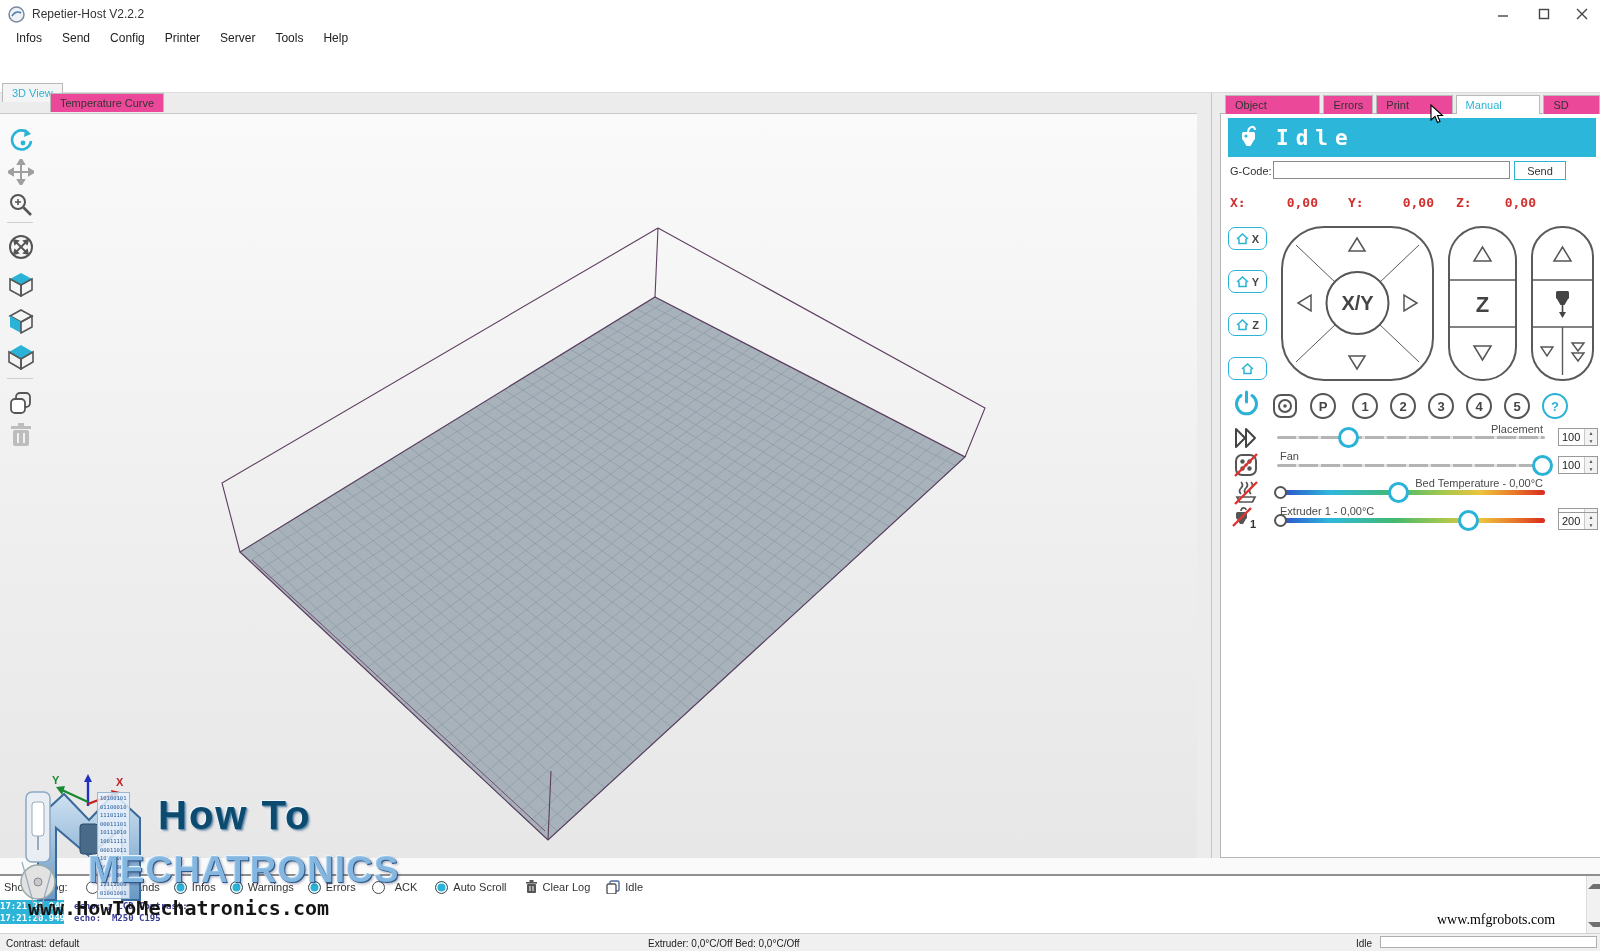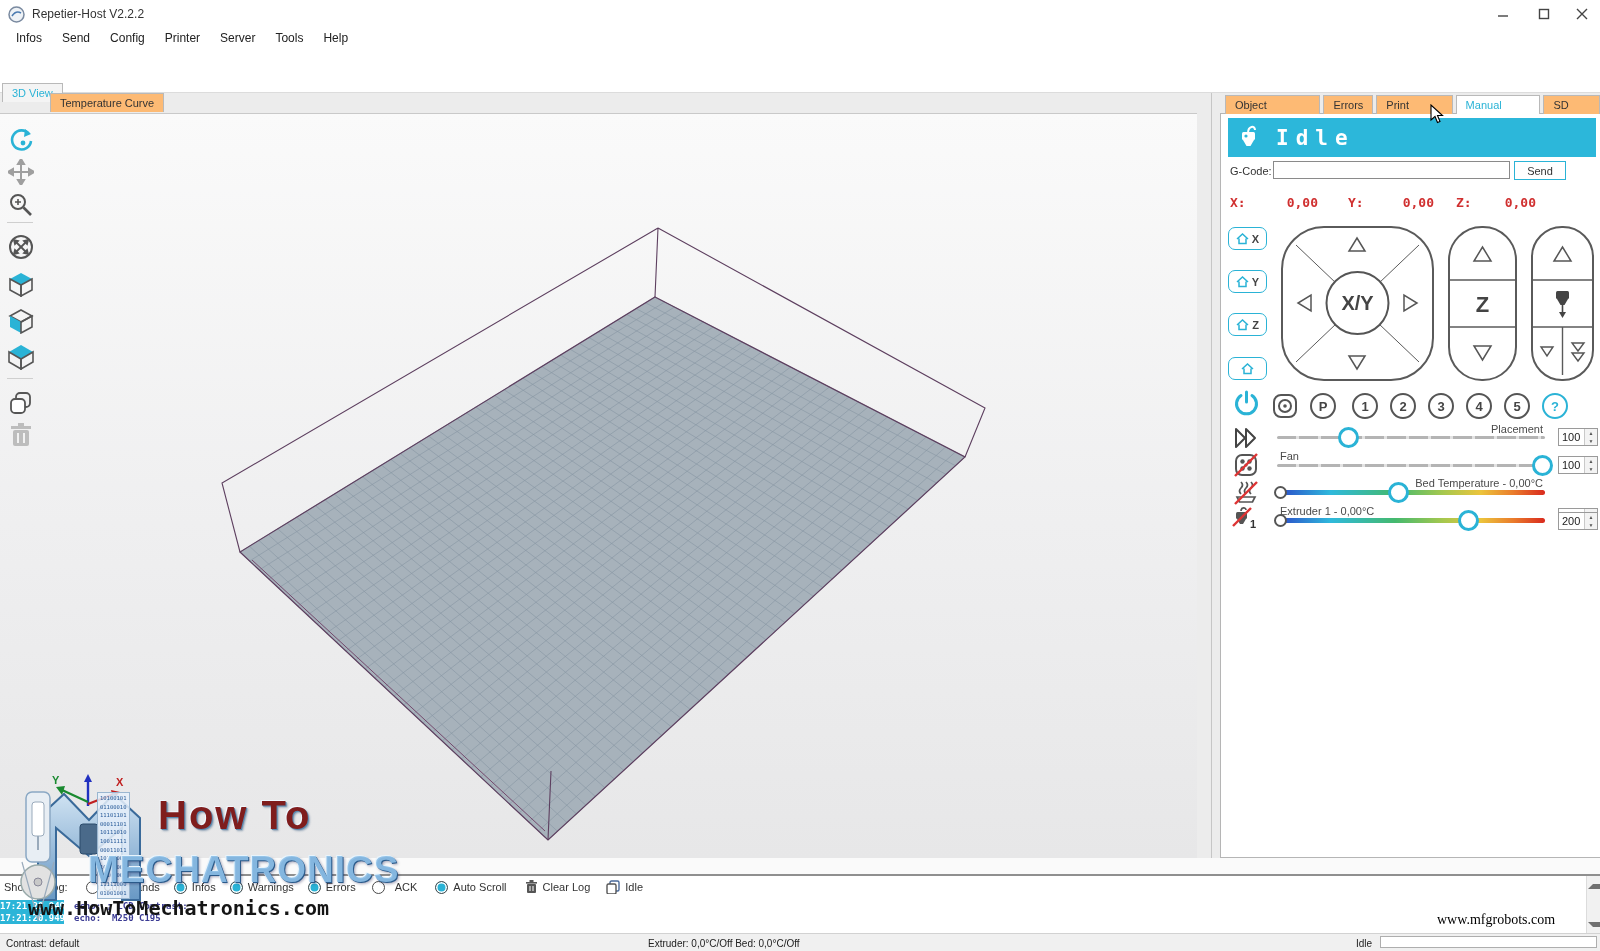--- a/index.html
+++ b/index.html
@@ -13,21 +13,21 @@
   .menu-item{padding:2px 10px;font-size:12px;color:#222;}
   #toolbar{left:0;top:48px;width:1600px;height:45px;background:#fff;border-bottom:1px solid #dcdcdc;box-sizing:border-box;}
   .tb-group{top:50px;text-align:center;}
   .tb-label{font-size:11px;color:#444;display:block;margin-top:1px;}
   .tb-label.disabled{color:#bdbdbd;}
   .caret{top:64px;width:0;height:0;border:4px solid transparent;border-top-color:#666;}
   .tb-sep{top:52px;width:1px;height:36px;background:#e3e3e3;}
   .easy-badge{background:#2ab3d6;color:#fff;font-size:9px;font-weight:bold;border-radius:4px;padding:5px 8px;letter-spacing:.5px;}
   
   #workspace{left:0;top:93px;width:1600px;height:765px;background:#ececec;}
-  .tab{height:19px;line-height:19px;font-size:11px;padding:0 9px;border:1px solid #b9b9b9;border-bottom:none;background:#fdba74;color:#333;box-sizing:border-box;display:inline-block;}
+  .tab{height:19px;line-height:19px;font-size:11px;padding:0 9px;border:1px solid #b9b9b9;border-bottom:none;background:#ec4899;color:#333;box-sizing:border-box;display:inline-block;}
   .tab.active{color:#2ab3d6;background:#f4f4f4;}
   #viewport{left:0;top:113px;width:1197px;height:745px;background:linear-gradient(180deg,#fafafa 0%,#efeff0 55%,#e7e7e8 100%);border-top:1px solid #c9c9c9;box-sizing:border-box;}
   .strip-icon{left:6px;width:30px;height:30px;display:flex;align-items:center;justify-content:center;}
   .strip-sep{left:7px;width:26px;height:1px;background:#cfcfcf;}
   
   #panel-box{left:1220px;top:113px;width:380px;height:745px;background:#fff;border:1px solid #b5b5b5;border-right:none;box-sizing:border-box;}
   #right-tabs{left:1225px;top:95px;height:19px;display:flex;gap:3px;}
   #idle-band{left:1228px;top:118px;width:368px;height:39px;background:#2cb7da;display:flex;align-items:center;}
   #idle-text{color:#fff;font-size:21px;font-weight:bold;letter-spacing:7px;margin-left:16px;}
   .small-label{font-size:11px;color:#333;}
@@ -55,21 +55,21 @@
   .log-row{height:12px;display:flex;align-items:center;}
   .log-time{width:64px;background:#2cb5d8;color:#fff;font-family:"DejaVu Sans Mono",monospace;font-weight:bold;font-size:9px;text-align:center;height:12px;line-height:12px;}
   .log-msg{margin-left:10px;color:#3b3b94;font-family:"DejaVu Sans Mono",monospace;font-weight:bold;font-size:9px;white-space:pre;}
   #log-scroll{left:1586px;top:876px;width:14px;height:57px;background:#f1f1f1;border-left:1px solid #dcdcdc;box-sizing:border-box;}
   .scroll-arrow{left:1588px;width:10px;height:0;border:5px solid transparent;}
   
   #statusbar{left:0;top:933px;width:1600px;height:18px;background:#f0f0f0;border-top:1px solid #d2d2d2;box-sizing:border-box;font-size:10px;color:#222;}
   #progressbar{left:1380px;top:936px;width:217px;height:12px;background:#fff;border:1px solid #aeaeae;box-sizing:border-box;}
   
   .wm{pointer-events:none;}
-  #wm-howto{left:158px;top:793px;font-size:40px;font-weight:bold;color:#7f1d1d;text-shadow:1px 1px 0 #5a8ab0,2px 2px 2px rgba(40,80,120,.45),-1px -1px 0 #f0f8ff;letter-spacing:2px;}
+  #wm-howto{left:158px;top:793px;font-size:40px;font-weight:bold;color:#0c4a6e;text-shadow:1px 1px 0 #5a8ab0,2px 2px 2px rgba(40,80,120,.45),-1px -1px 0 #f0f8ff;letter-spacing:2px;}
   #wm-mech{left:52px;top:849px;font-size:37px;font-weight:bold;color:rgba(140,190,230,.92);text-shadow:1px 1px 0 #2a5a8a,-1px -1px 0 #e8f4fc,2px 2px 3px rgba(0,0,60,.35);letter-spacing:1px;z-index:40;margin-left:36px;}
   #wm-url{left:28px;top:896px;font-family:"DejaVu Sans Mono",monospace;font-weight:bold;font-size:20px;color:#151515;z-index:41;}
   #wm-mfg{left:1437px;top:912px;font-family:"Liberation Serif",serif;font-size:14px;color:#000;z-index:41;background:rgba(255,255,255,.6);}
   #wm-binary{left:97px;top:792px;z-index:39;font-family:"DejaVu Sans Mono",monospace;font-size:5.5px;line-height:8.6px;color:#2a5c9a;white-space:pre-line;background:rgba(230,240,250,.85);padding:1px 2px;border:1px solid #9ab6d0;}
   #cursor{left:1430px;top:104px;z-index:60;}
 </style>
 </head>
 <body>
 
 <div id="titlebar" class="abs">

